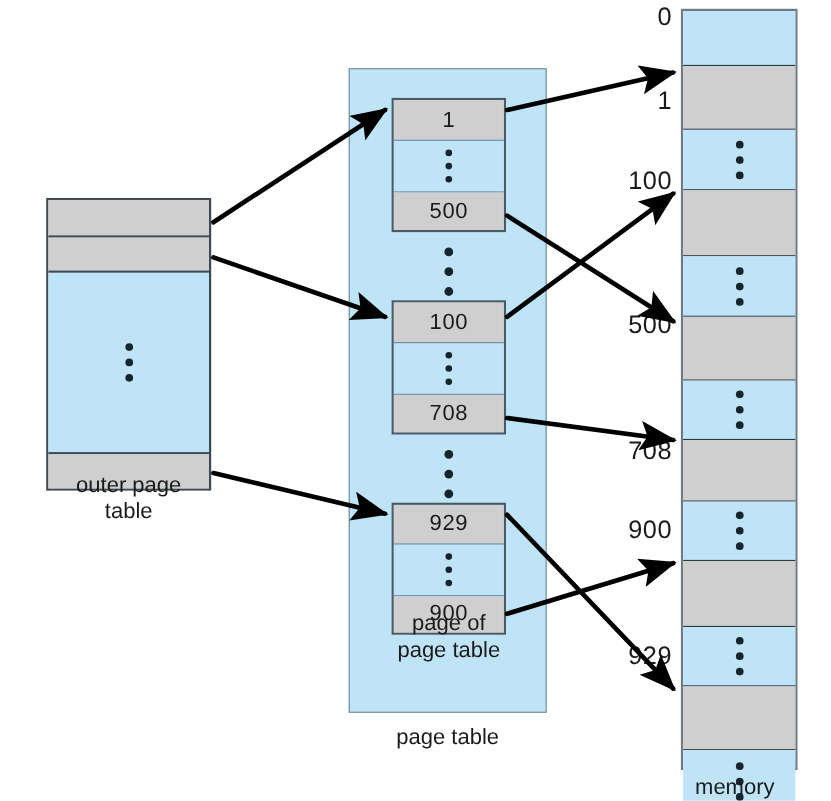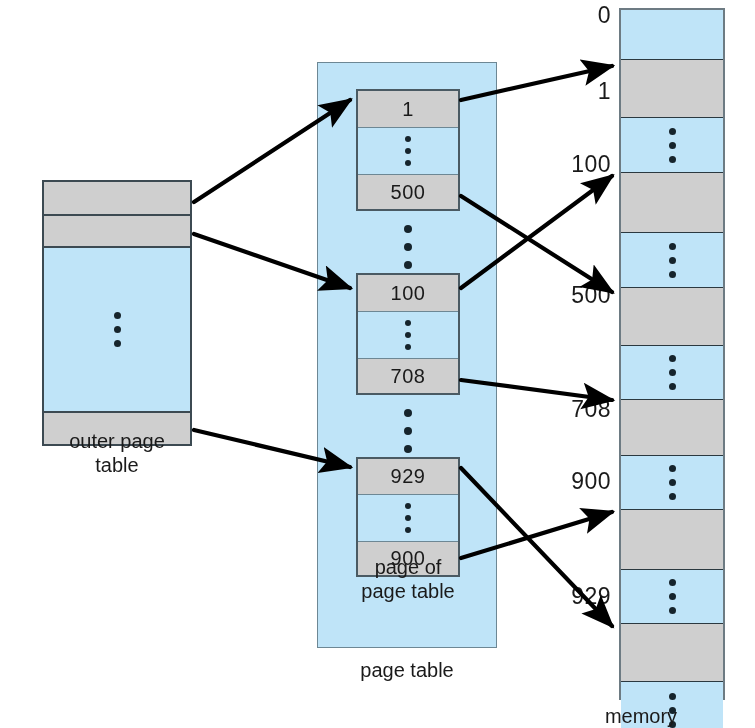--- a/index.html
+++ b/index.html
@@ -193,21 +193,21 @@
   </div>
 
   <div class="addr" style="left:519px;top:2px;width:92px;">0</div>
   <div class="addr" style="left:519px;top:78px;width:92px;">1</div>
   <div class="addr" style="left:499px;top:151px;width:112px;">100</div>
   <div class="addr" style="left:499px;top:282px;width:112px;">500</div>
   <div class="addr" style="left:499px;top:396px;width:112px;">708</div>
   <div class="addr" style="left:499px;top:468px;width:112px;">900</div>
   <div class="addr" style="left:499px;top:583px;width:112px;">929</div>
 
-  <div class="caption" style="left:588px;top:704px;width:106px;">memory</div>
+  <div class="caption" style="left:615px;top:704px;width:106px;">memory</div>
 
   <svg class="arrows" viewBox="0 0 755 728">
     <defs>
       <marker id="ah" markerWidth="9" markerHeight="9" refX="7.2" refY="3.2" orient="auto" markerUnits="strokeWidth">
         <path d="M0,0 L8,3.2 L0,6.4 L1.6,3.2 Z" fill="#000"></path>
       </marker>
     </defs>
     <g stroke="#000" stroke-width="4.2" fill="none" marker-end="url(#ah)" stroke-linecap="round">
 
       <path d="M194,202 L350,100"></path>

